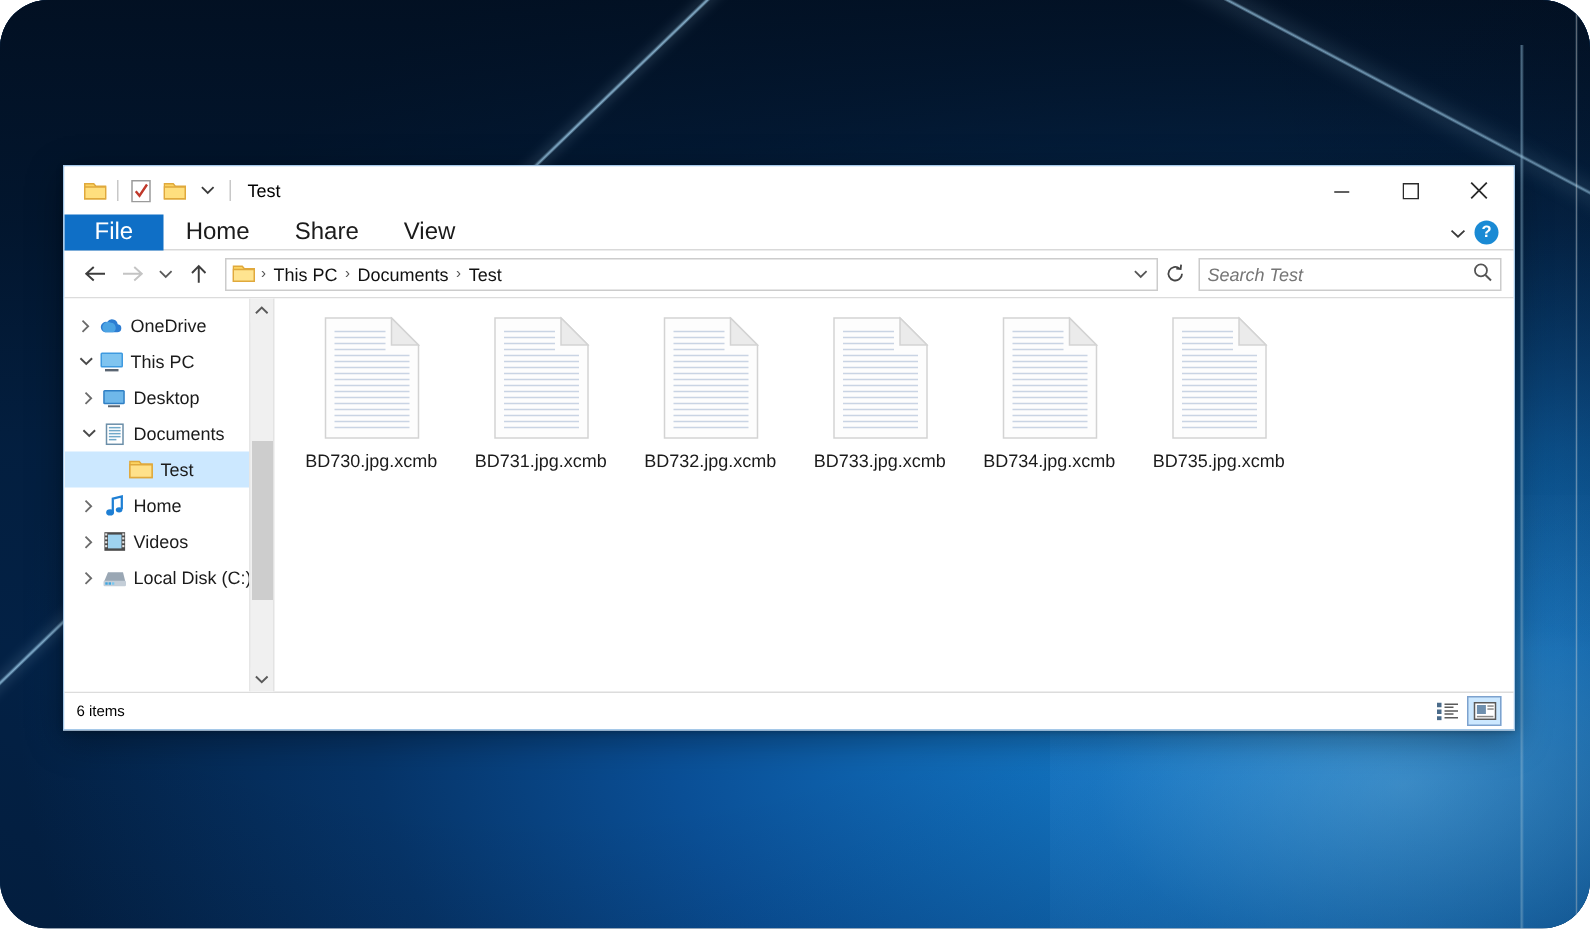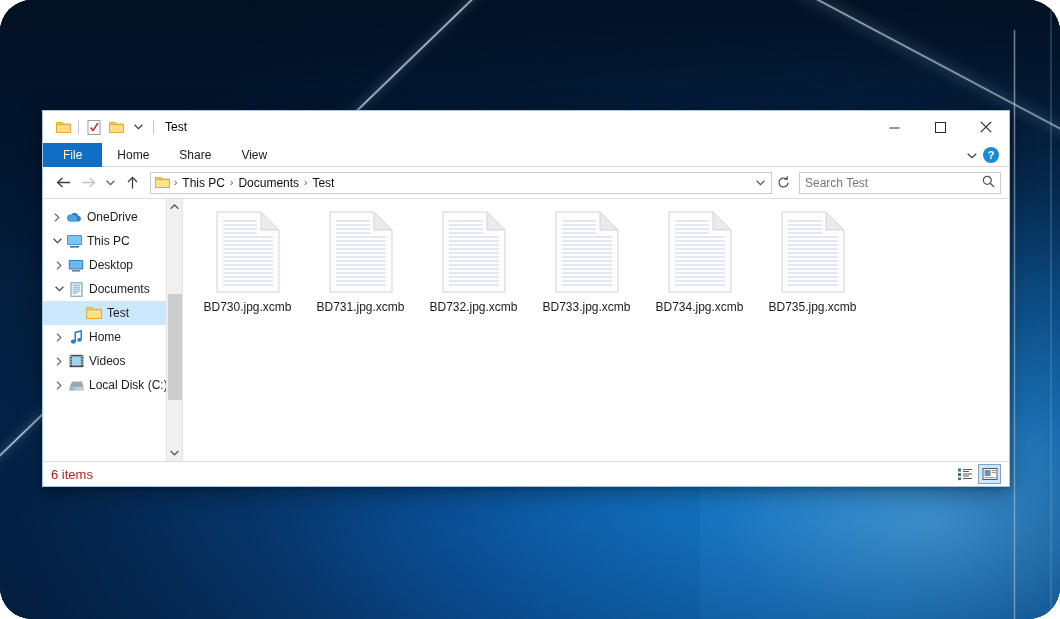--- a/index.html
+++ b/index.html
@@ -144,21 +144,21 @@
     flex: 0 0 24px;
     display: flex;
     align-items: stretch;
     background: #ffffff;
     border-bottom: 1px solid #d9d9d9;
     position: relative;
   }
   .rtab {
     display: flex; align-items: center;
     padding: 0 15px;
-    font-size: 12px;
+    font-size: 16px;
     color: #1b1b1b;
     height: 24px;
   }
   .rtab.file {
     background: #0f6fc6;
     color: #ffffff;
     padding: 0 20px;
   }
   .ribbon-right {
     position: absolute;
@@ -242,20 +242,21 @@
   }
   .searchbox input {
     flex: 1;
     border: 0;
     outline: 0;
     font-size: 12px;
     font-family: "Liberation Sans", sans-serif;
     color: #14532d;
     background: transparent;
     min-width: 0;
+    font-style: italic;
   }
   .searchbox input::placeholder { color: #767676; }
 
   
   .body {
     flex: 1;
     display: flex;
     border-top: 1px solid #dcdcdc;
     min-height: 0;
     background: #fff;
@@ -357,22 +358,22 @@
 
   
   .statusbar {
     height: 25px;
     flex: 0 0 25px;
     border-top: 1px solid #dcdcdc;
     display: flex;
     align-items: center;
     padding: 0 8px;
     background: #fff;
-    font-size: 13px;
-    color: #b91c1c;
+    font-size: 10px;
+    color: #000000;
   }
   .status-spacer { flex: 1; }
   .viewbtns { display: flex; align-items: center; gap: 2px; }
   .viewbtn {
     width: 23px; height: 20px;
     display: flex; align-items: center; justify-content: center;
   }
   .viewbtn.active {
     background: #cce8ff;
     border: 1px solid #7da2ce;

